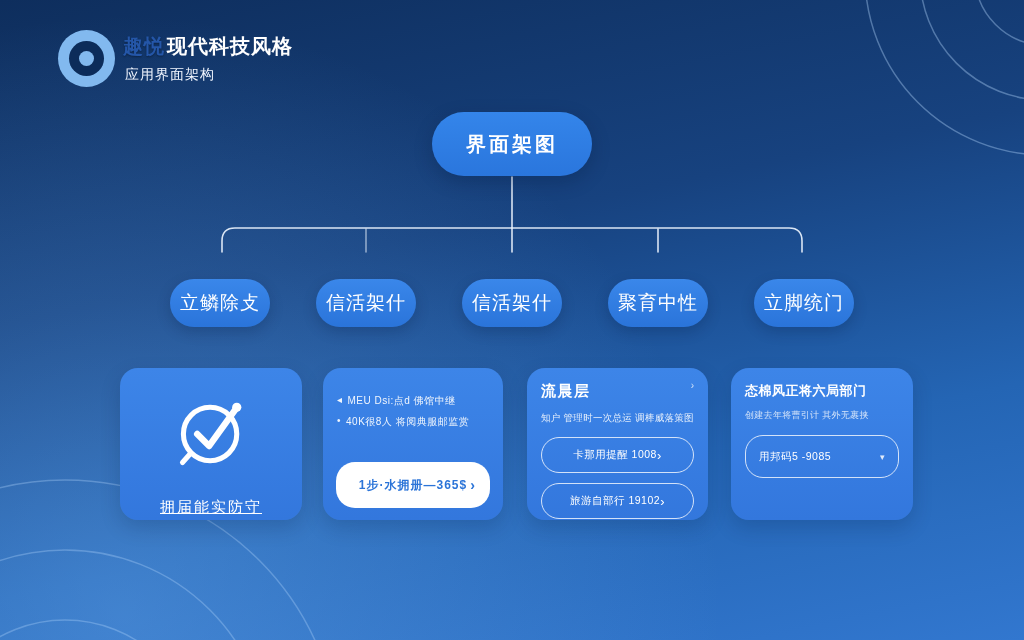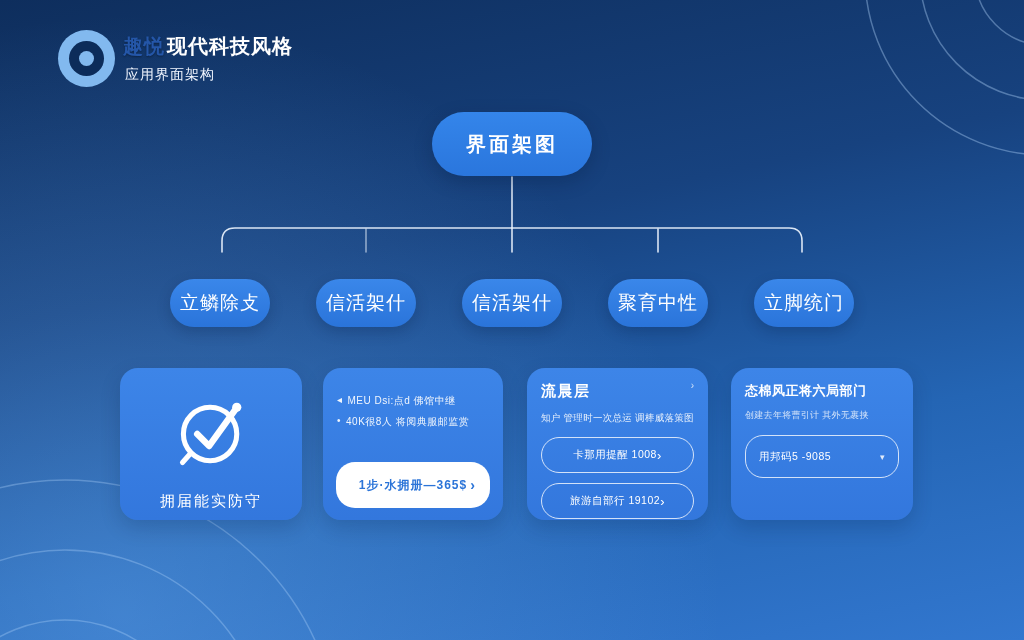--- a/index.html
+++ b/index.html
@@ -39,21 +39,21 @@
   
   .card { position:absolute; top:368px; height:152px; border-radius:18px;
           background:linear-gradient(180deg,#3d85e8,#3377dd);
           box-shadow:0 8px 20px rgba(5,25,60,.18); padding:14px; }
   .card1{ left:120px; width:182px; display:flex; flex-direction:column; align-items:center; }
   .card2{ left:323px; width:180px; }
   .card3{ left:527px; width:181px; }
   .card4{ left:731px; width:182px; }
 
   .card1 .icon-wrap { margin-top:6px; }
-  .card1 .label { margin-top:8px; font-size:15px; letter-spacing:2px; }
+  .card1 .label { margin-top:14px; font-size:15px; letter-spacing:2px;text-decoration:underline; }
 
   .card-title { font-size:15px; font-weight:bold; letter-spacing:1.5px; }
   .card4 .card-title { font-size:13px; letter-spacing:0.5px; }
 
   .bullets { margin-top:12px; }
   .bullet { display:flex; gap:5px; font-size:10px; letter-spacing:0.5px; color:rgba(255,255,255,.92); margin-bottom:7px; }
 
   .pill-solid { background:#fff; color:#2b74d8; font-weight:bold; border:none;
                 display:flex; align-items:center; justify-content:center; position:relative;
                 font-family:"Liberation Sans", sans-serif; cursor:pointer; }

